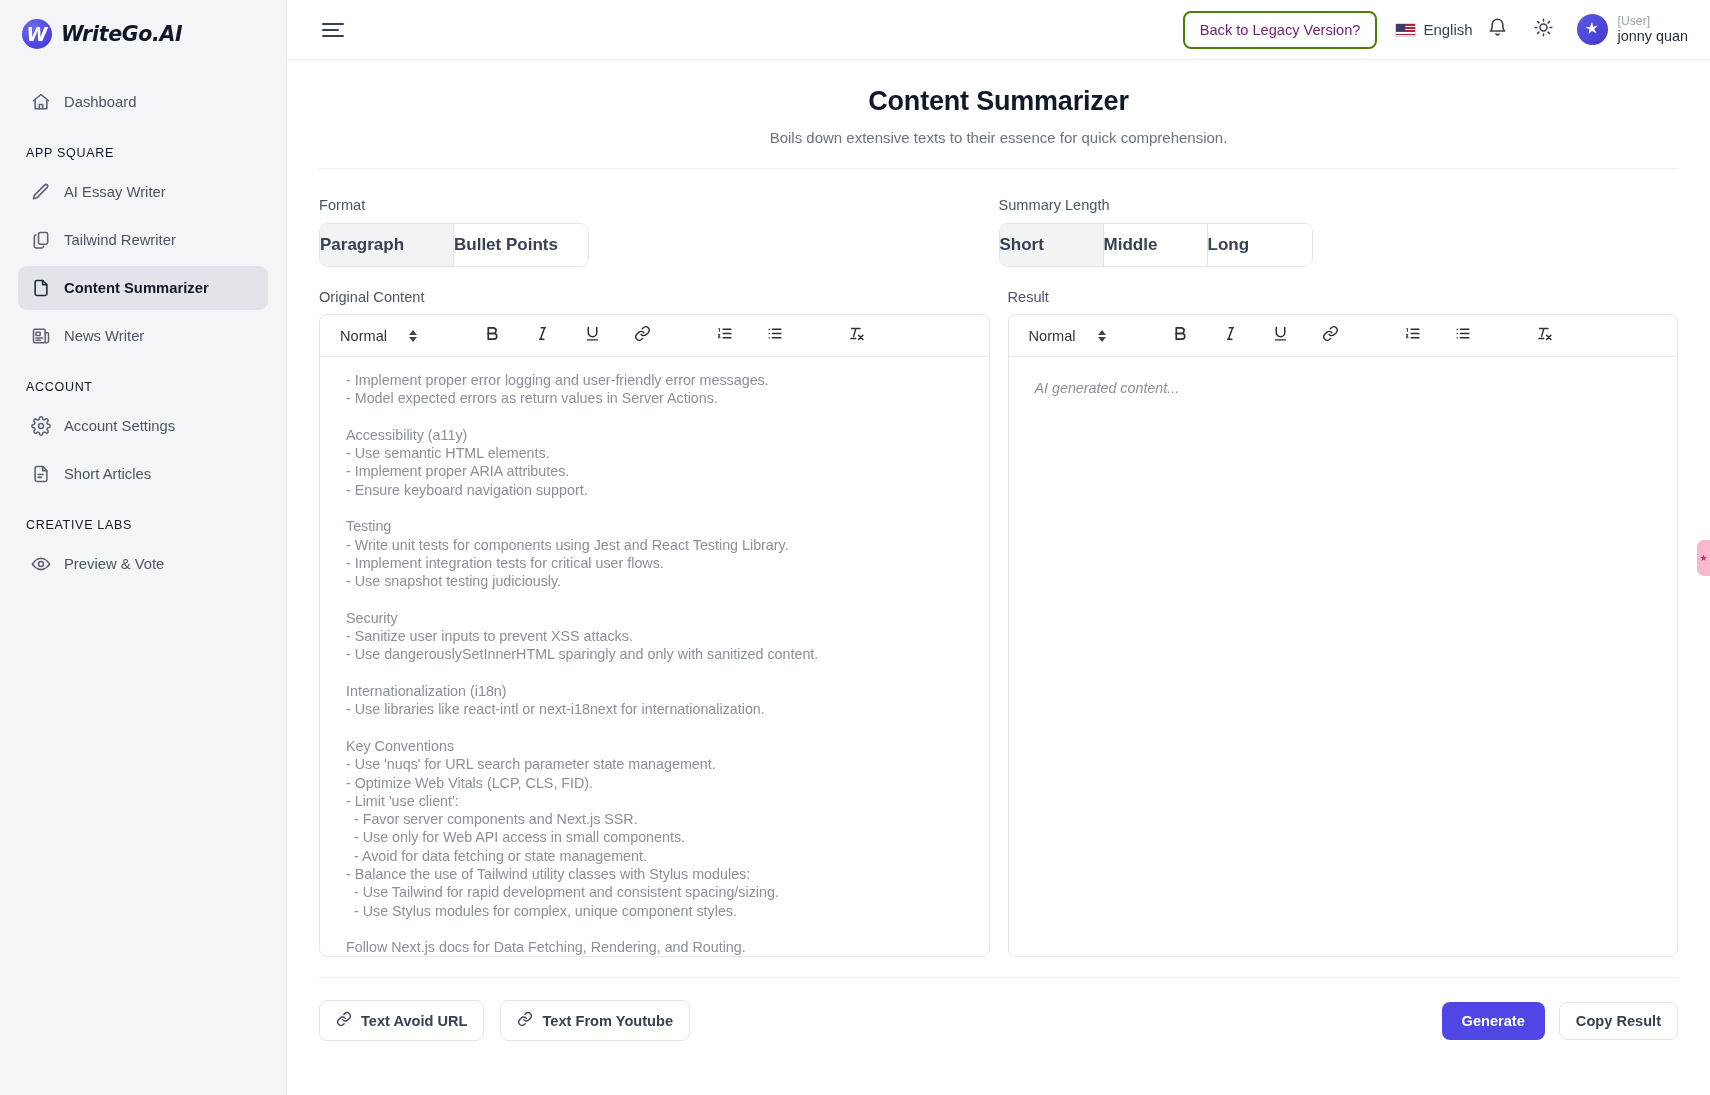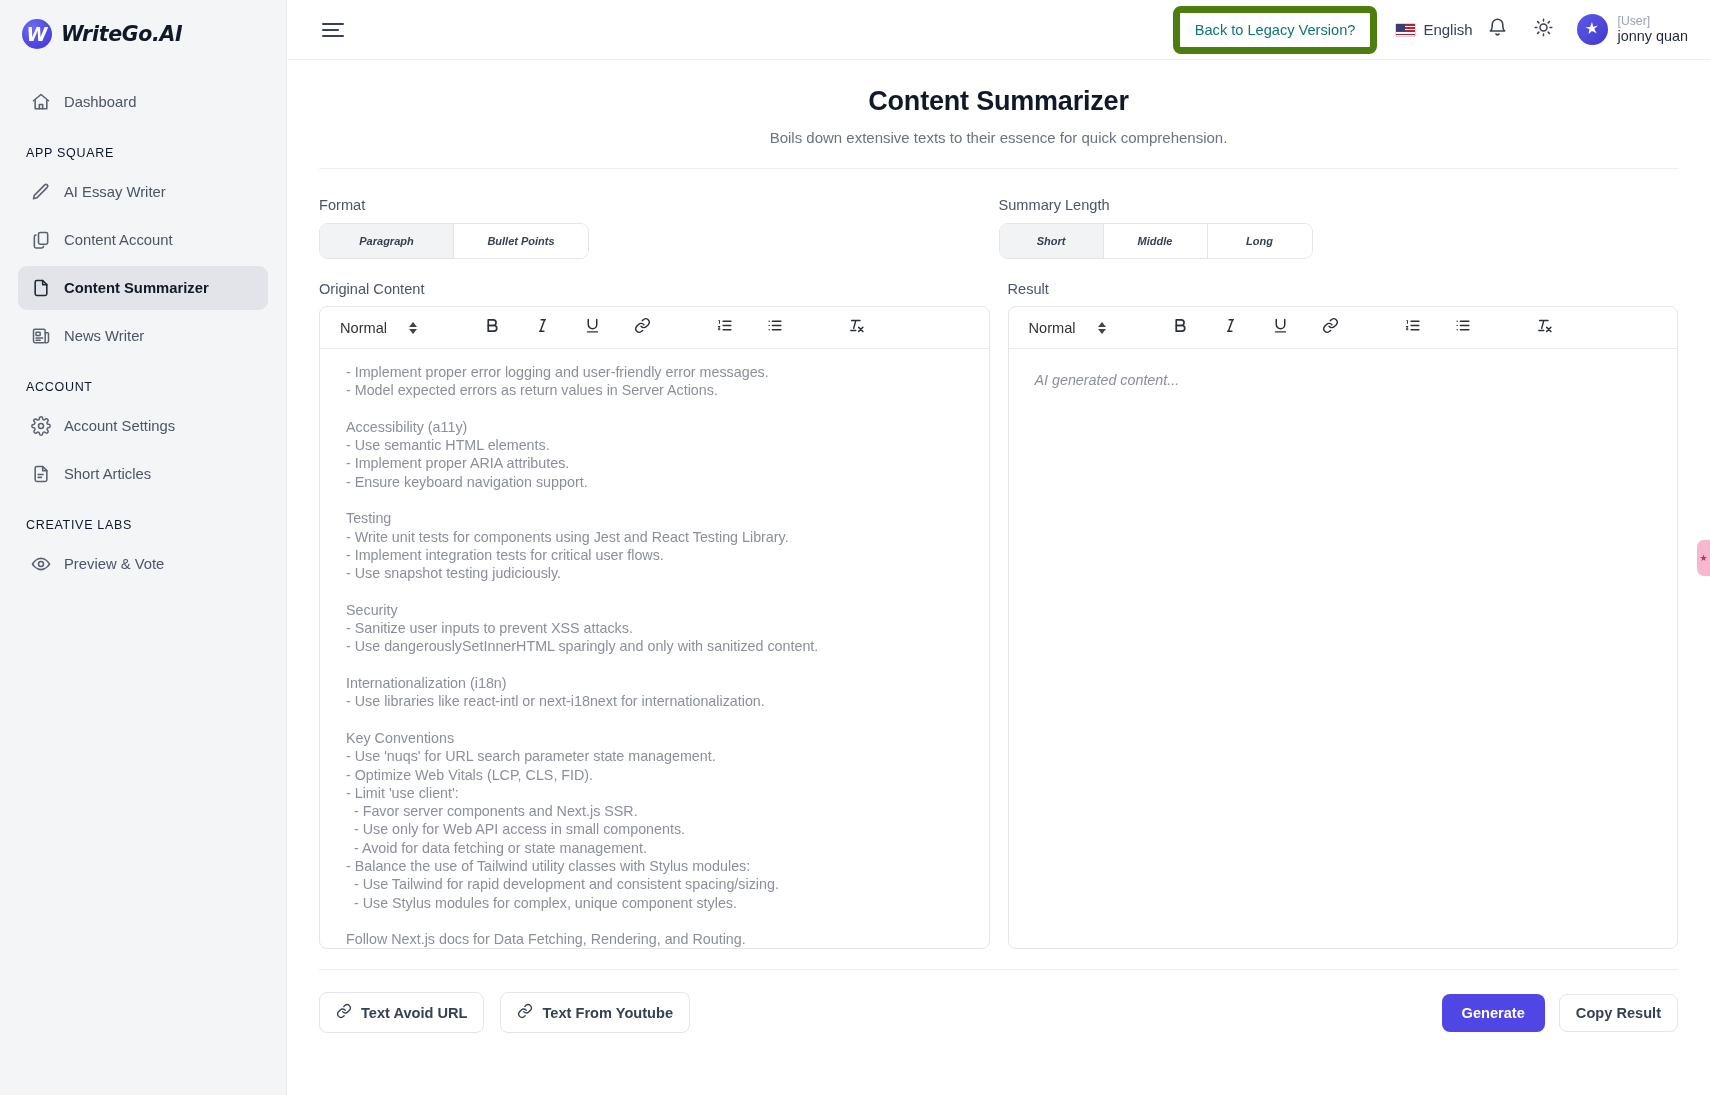--- a/index.html
+++ b/index.html
@@ -58,21 +58,21 @@
   .topbar {
     height: 60px; flex: 0 0 60px;
     display: flex; align-items: center;
     border-bottom: 1px solid #eceef1;
     padding: 0 16px 0 34px;
   }
   .hamburger { width: 24px; height: 20px; cursor: pointer; display:flex; align-items:center; }
   .hamburger svg { width: 24px; height: 20px; }
   .topbar-right { margin-left: auto; display: flex; align-items: center; gap: 0; }
   .legacy-btn {
-    border: 7px solid #4d7c0f; color: #0f766e;
+    border: 2px solid #4d7c0f; color: #701a75;
     background: #fff; border-radius: 8px;
     font-size: 14.6px; padding: 9px 15px; cursor: pointer;
     font-family: "Liberation Sans", sans-serif;
     white-space: nowrap;
   }
   .lang { display: flex; align-items: center; gap: 7px; margin-left: 18px; cursor: pointer; }
   .flag {
     width: 21px; height: 14px; border-radius: 2px; overflow: hidden;
     background: #b22234; position: relative; display:block;
     border: 0.5px solid #d8d8d8;
@@ -106,23 +106,23 @@
   .page { flex: 1; overflow: hidden; padding: 0 32px; position: relative; }
   .page-head { text-align: center; padding: 26px 0 22px 0; border-bottom: 1px solid #eceef1; }
   .page-title { font-size: 27px; font-weight: 700; color: #111827; letter-spacing: -0.2px; }
   .page-sub { font-size: 15px; color: #6b7280; margin-top: 12px; }
 
   .controls-row { display: flex; padding-top: 28px; }
   .control-col { width: 50%; padding-right: 18px; }
   .control-label { font-size: 14.6px; color: #4b5563; margin-bottom: 10px; }
   .segmented { display: inline-flex; border: 1px solid #e3e5e9; border-radius: 9px; overflow: hidden; background: #fff; }
   .seg {
-    padding: 11px 0; width: 134px; text-align: center;
-    font-size: 11px; color: #374151; cursor: pointer;
-    border-right: 1px solid #e3e5e9; background: #fff; font-weight: 600; font-style: italic;
+    padding: 11px 0; width: 134px; 
+    font-size: 17px; color: #374151; cursor: pointer;
+    border-right: 1px solid #e3e5e9; background: #fff; font-weight: 600;
   }
   .seg:last-child { border-right: none; }
   .seg.active { background: #f2f3f5; }
   .seg.sm { width: 104px; }
 
   .editors-row { display: flex; padding-top: 22px; gap: 18px; }
   .editor-col { width: 50%; }
   .editor-label { font-size: 14.6px; color: #4b5563; margin-bottom: 9px; }
   .editor {
     border: 1px solid #e3e5e9; border-radius: 8px; background: #fff;
@@ -214,21 +214,21 @@
         <span>AI Essay Writer</span>
       </div>
 
       <div class="nav-item">
         <span class="ico">
           <svg viewBox="0 0 24 24" fill="none" stroke="#5b6270" stroke-width="1.9" stroke-linecap="round" stroke-linejoin="round">
               <rect x="9" y="3" width="11" height="14" rx="2"></rect>
               <path d="M15 19.5a2 2 0 0 1-2 2H6a2 2 0 0 1-2-2V8a2 2 0 0 1 2-2"></path>
             </svg>
         </span>
-        <span>Content Account</span>
+        <span>Tailwind Rewriter</span>
       </div>
 
       <div class="nav-item active">
         <span class="ico">
           <svg viewBox="0 0 24 24" fill="none" stroke="#1f2937" stroke-width="1.9" stroke-linecap="round" stroke-linejoin="round">
               <path d="M14 3H7a2 2 0 0 0-2 2v14a2 2 0 0 0 2 2h10a2 2 0 0 0 2-2V8Z"></path>
               <path d="M14 3v5h5"></path>
             </svg>
         </span>
         <span>Content Summarizer</span>

